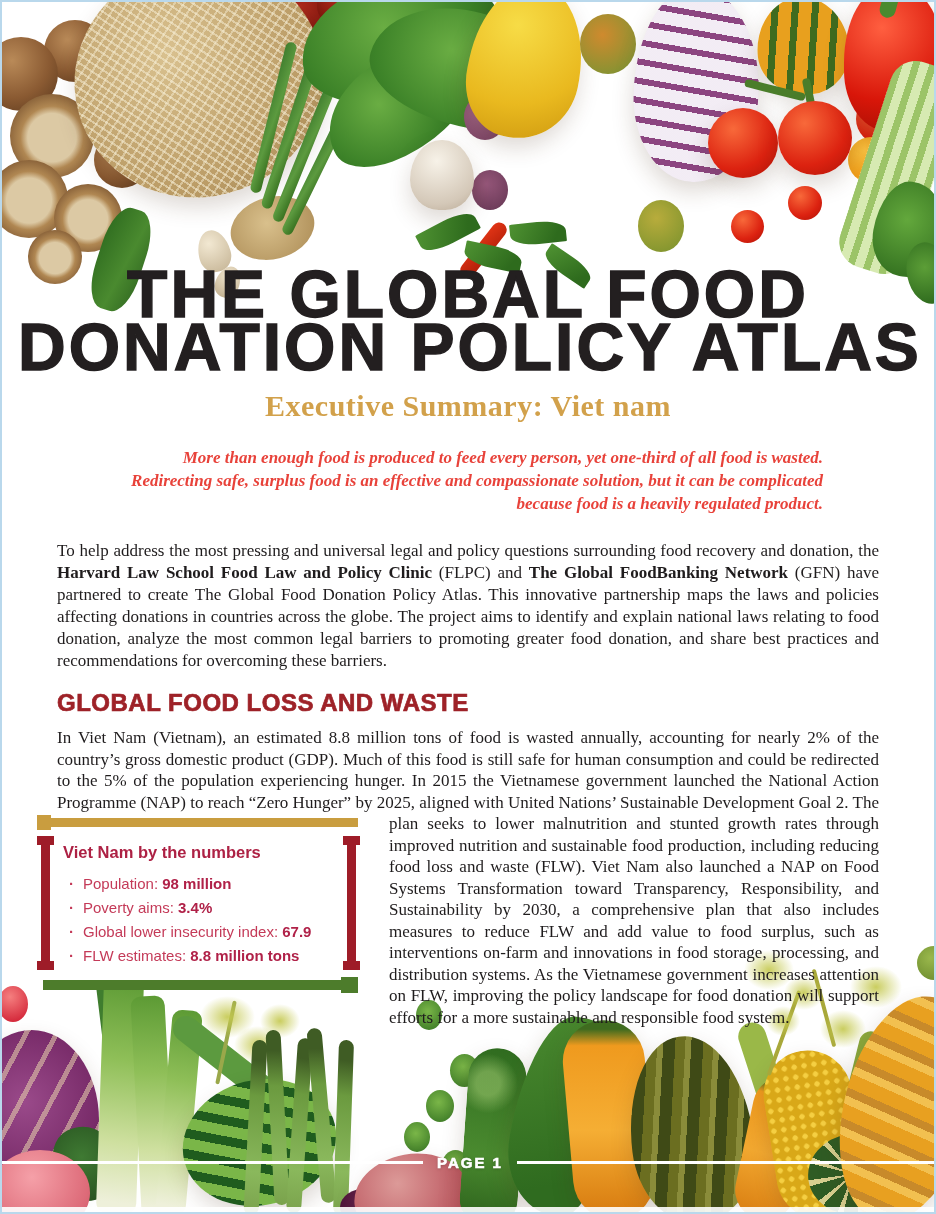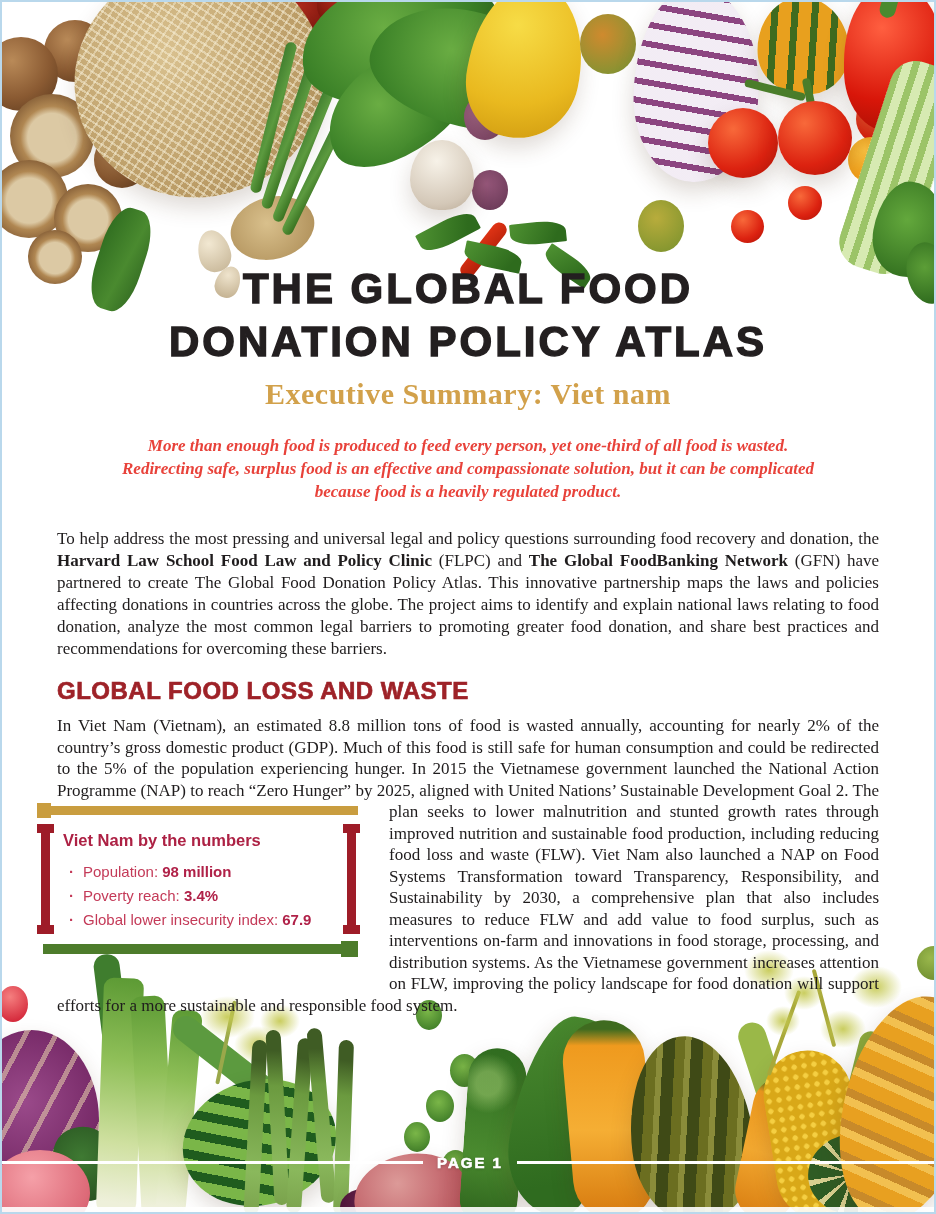--- a/index.html
+++ b/index.html
@@ -82,27 +82,27 @@
     background:radial-gradient(circle at 45% 40%,#5c9e37,#2f6b1e 85%);border-radius:50%;}
   .t-chili{left:474px;top:215px;width:15px;height:66px;transform:rotate(38deg);border-radius:8px;
     background:linear-gradient(100deg,#e23516,#b01d08);}
   .leafy{background:linear-gradient(120deg,#4f9232,#2e6b1d 80%);border-radius:4% 50% 4% 50%;}
   .t-l1{left:415px;top:218px;width:62px;height:24px;transform:rotate(-28deg);}
   .t-l2{left:462px;top:244px;width:58px;height:22px;transform:rotate(12deg);}
   .t-l3{left:508px;top:220px;width:56px;height:22px;transform:rotate(-6deg);}
   .t-l4{left:540px;top:254px;width:52px;height:20px;transform:rotate(34deg);}
   
   .content{position:relative;z-index:2;}
-  .title{margin:10px;padding-top:250px;text-align:center;color:#231f20;
+  .title{margin:16px;padding-top:250px;text-align:center;color:#231f20;
     font-family:"Liberation Sans","DejaVu Sans",sans-serif;font-weight:900;
-    font-size:42px;line-height:53px;letter-spacing:3px;-webkit-text-stroke:1.4px #231f20;}
+    font-size:66px;line-height:53px;letter-spacing:3px;-webkit-text-stroke:1.4px #231f20;}
   .title div{white-space:nowrap;}
   .subtitle{margin:9px 0 0;text-align:center;color:#d2a14b;font-weight:700;
     font-size:30px;line-height:32px;letter-spacing:.5px;}
-  .callout{margin:24px auto 0;max-width:710px;text-align:center;color:#e8423a;
+  .callout{margin:24px auto 0;max-width:710px;text-align:right;color:#e8423a;
     font-weight:700;font-style:italic;font-size:17px;line-height:23px;}
   .intro{margin:25px 55px 0;text-align:justify;font-size:17px;line-height:22px;}
   .intro b{font-weight:700;}
   .flw-heading{margin:18px 55px 0;color:#9e2228;
     font-family:"Liberation Sans","DejaVu Sans",sans-serif;font-weight:900;
     font-size:24px;line-height:26px;letter-spacing:.5px;-webkit-text-stroke:.7px #9e2228;}
   .section-para{position:relative;z-index:2;margin:11px 55px 0;text-align:justify;
     font-size:17px;line-height:21.5px;}
   
   .stats-box{position:relative;float:left;width:325px;margin:5px 27px 30px -20px;
@@ -271,22 +271,23 @@
     <h3 class="flw-heading">GLOBAL FOOD LOSS AND WASTE</h3>
 
     <div class="section-para"><span>In Viet Nam (Vietnam), an estimated 8.8 million tons of food is wasted annually, accounting for nearly 2% of the country’s gross domestic product (GDP). Much of this food is still safe for human consumption and could be redirected to the 5% of the population experiencing hunger. In 2015 the Vietnamese government launched the National Action Programme (NAP) to reach “Zero Hunger” by 2025, aligned with United </span><aside class="stats-box">
         <span class="bar-top"></span>
         <span class="bar-left"></span>
         <span class="bar-right"></span>
         <span class="bar-bottom"></span>
         <p class="stats-title">Viet Nam by the numbers</p>
         <ul class="stats-list">
           <li><span>Population: </span><span class="stat-value">98 million</span></li>
-          <li><span>Poverty reach: </span><span class="stat-value">3.4%</span></li>
+          <li><span>Poverty aims: </span><span class="stat-value">3.4%</span></li>
           <li><span>Global lower insecurity index: </span><span class="stat-value">67.9</span></li>
+          <li><span>FLW estimates: </span><span class="stat-value">8.8 million tons</span></li>
         </ul>
       </aside><span>Nations’ Sustainable Development Goal 2. The plan seeks to lower malnutrition and stunted growth rates through improved nutrition and sustainable food production, including reducing food loss and waste (FLW). Viet Nam also launched a NAP on Food Systems Transformation toward Transparency, Responsibility, and Sustainability by 2030, a comprehensive plan that also includes measures to reduce FLW and add value to food surplus, such as interventions on-farm and innovations in food storage, processing, and distribution systems. As the Vietnamese government increases attention on FLW, improving the policy landscape for food donation will support efforts for a more sustainable and responsible food system.</span></div>
   </div>
 
   <div class="photo-bottom">
     <div class="v b-r1"></div>
     <div class="v b-r2"></div>
     <div class="v b-r3"></div>
     <div class="v sh b-kohl"></div>
     <div class="v b-kleaf"></div>

